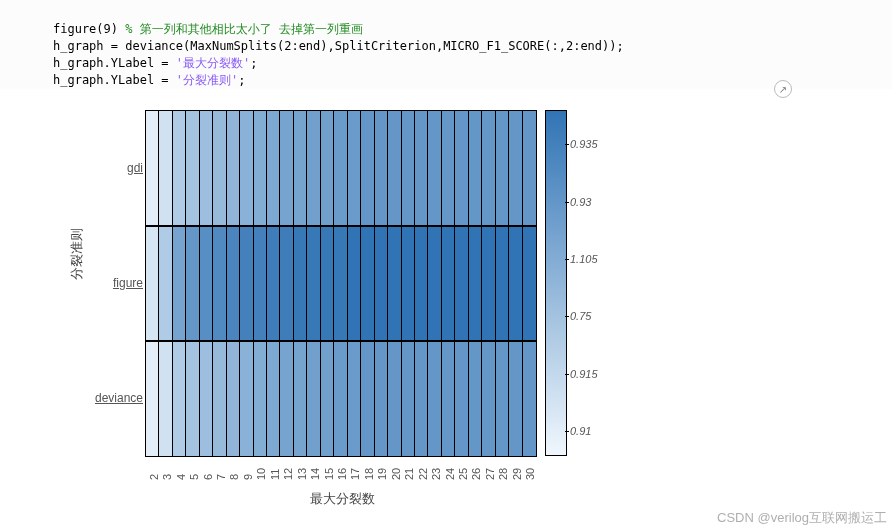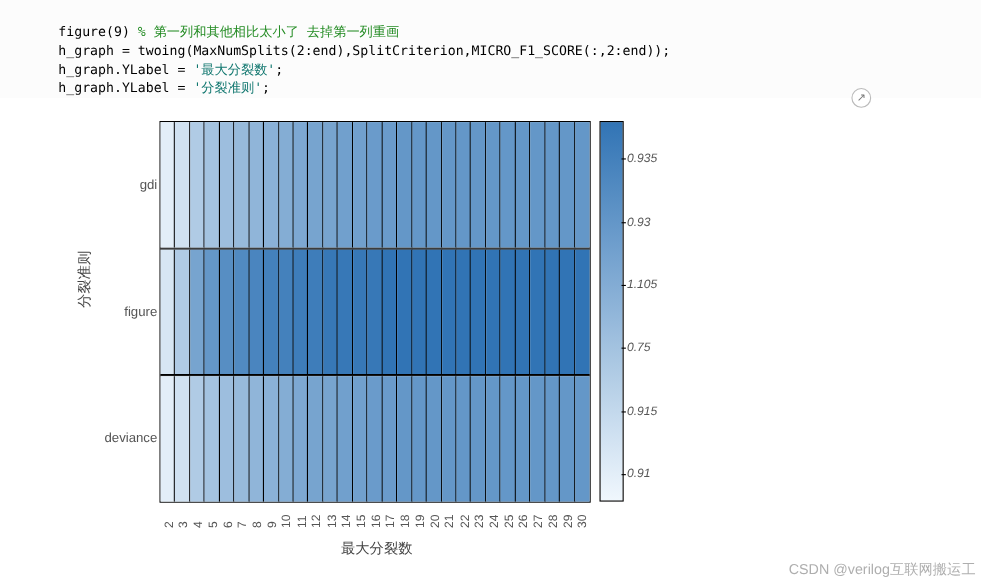--- a/index.html
+++ b/index.html
@@ -17,21 +17,21 @@
     font-family: Consolas, monospace;
     font-size: 12px;
     line-height: 17px;
     color: #000;
     white-space: pre;
     background: #fcfcfc;
     border-left: 1px solid #e8e8e8;
     margin-left: -1px;
   }
   .k-cmd   { color: #000; }
-  .k-str   { color: #0f766e; margin-top: 21px; }
+  .k-str   { color: #8b5cf6; margin-top: 21px; }
   .k-com   { color: #228b22; }
   .k-func  { color: #000; }
   .chart-area {
     position: absolute;
     left: 60px;
     top: 90px;
     width: 720px;
     height: 430px;
   }
   .expand-icon {
@@ -70,21 +70,21 @@
     box-sizing:border-box;
   }
   .hm-cell:last-child{border-right:none;}
   .ylabels {
     position:absolute;
     left:35px; top:20px;
     height:345px; width:48px;
     text-align:right;
     color:#555;
   }
-  .ylabel-item{ position:absolute; right:0; transform:translateY(-50%);}
+  .ylabel-item{ position:absolute; right:0; transform:translateY(-50%);text-decoration:underline;}
   .xlabels {
     position:absolute;
     left:85px; top:370px;
     width:390px; height:40px;
   }
   .xlabel-item{
     position:absolute;
     top:0;
     color:#555;
     transform-origin: top left;
@@ -134,21 +134,21 @@
     right:5px; bottom:2px;
     color:rgba(120,120,120,.6);
     font-size:13px;
   }
 </style>
 </head>
 <body>
 
 <div class="code-block">
 <span class="k-cmd">figure(9) </span><span class="k-com">% 第一列和其他相比太小了 去掉第一列重画</span>
-<span class="k-func">h_graph = twoing(MaxNumSplits(2:end),SplitCriterion,MICRO_F1_SCORE(:,2:end));</span>
+<span class="k-func">h_graph = deviance(MaxNumSplits(2:end),SplitCriterion,MICRO_F1_SCORE(:,2:end));</span>
 <span class="k-func">h_graph.YLabel = </span><span class="k-str">'最大分裂数'</span><span>;</span>
 <span class="k-func">h_graph.YLabel = </span><span class="k-str">'分裂准则'</span><span>;</span>
 </div>
 
 <div class="expand-icon">
   <span>↗</span>
 </div>
 
 <div class="chart-area">
 

